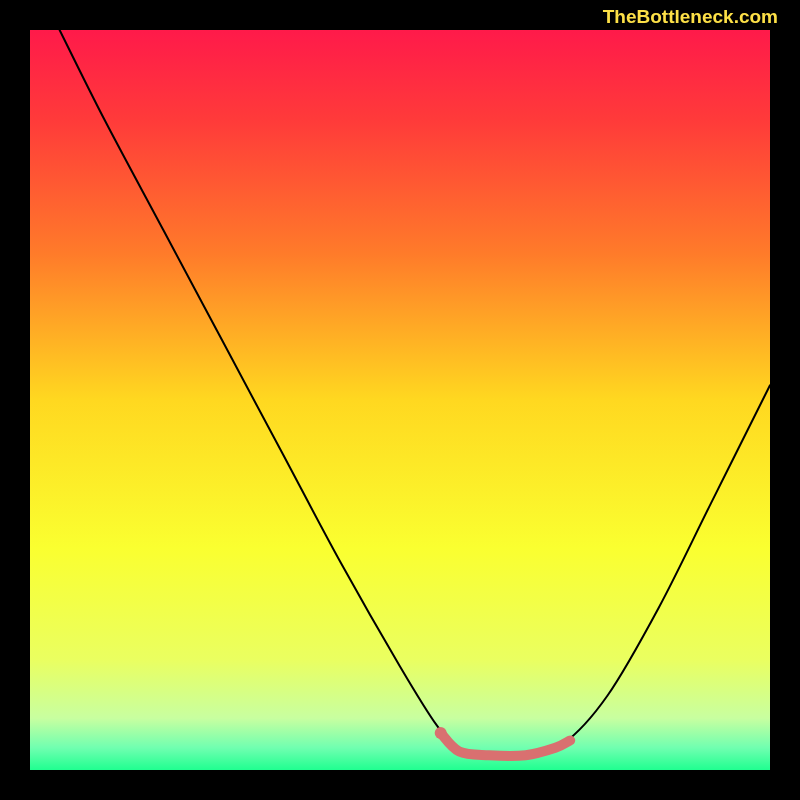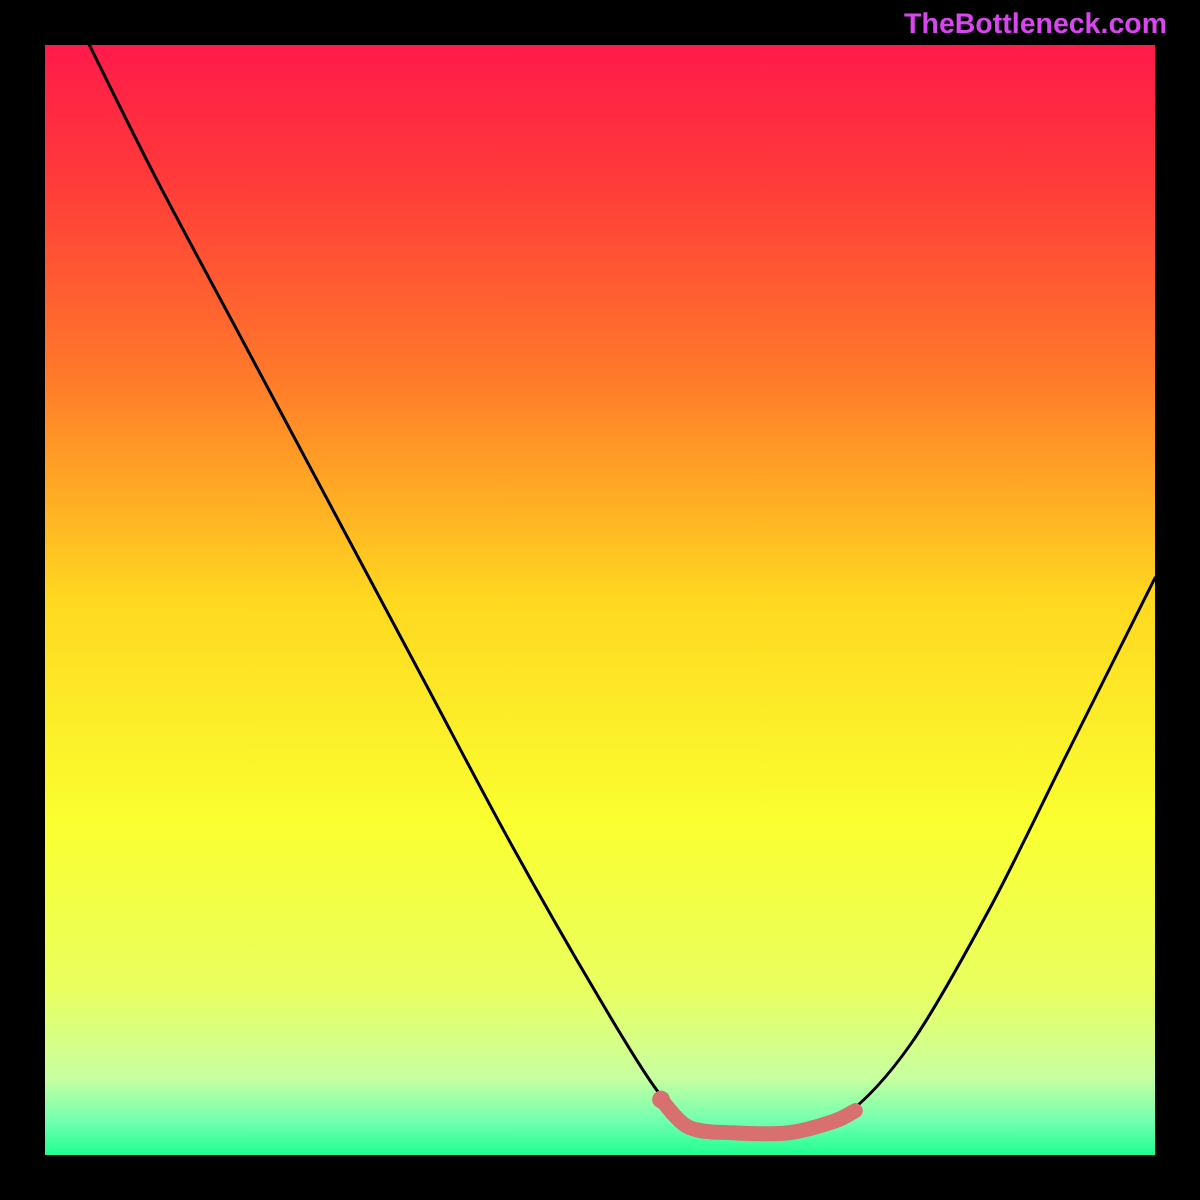--- a/index.html
+++ b/index.html
@@ -13,21 +13,21 @@
   }
   .container {
     position: relative;
     width: 800px;
     height: 800px;
   }
   .watermark {
     position: absolute;
     top: 6px;
     right: 22px;
-    color: #d946ef;
+    color: #fde047;
     font-size: 19px;
     font-weight: bold;
     z-index: 10;
   }
   .plot-area {
     position: absolute;
     left: 30px;
     top: 30px;
     width: 740px;
     height: 740px;

